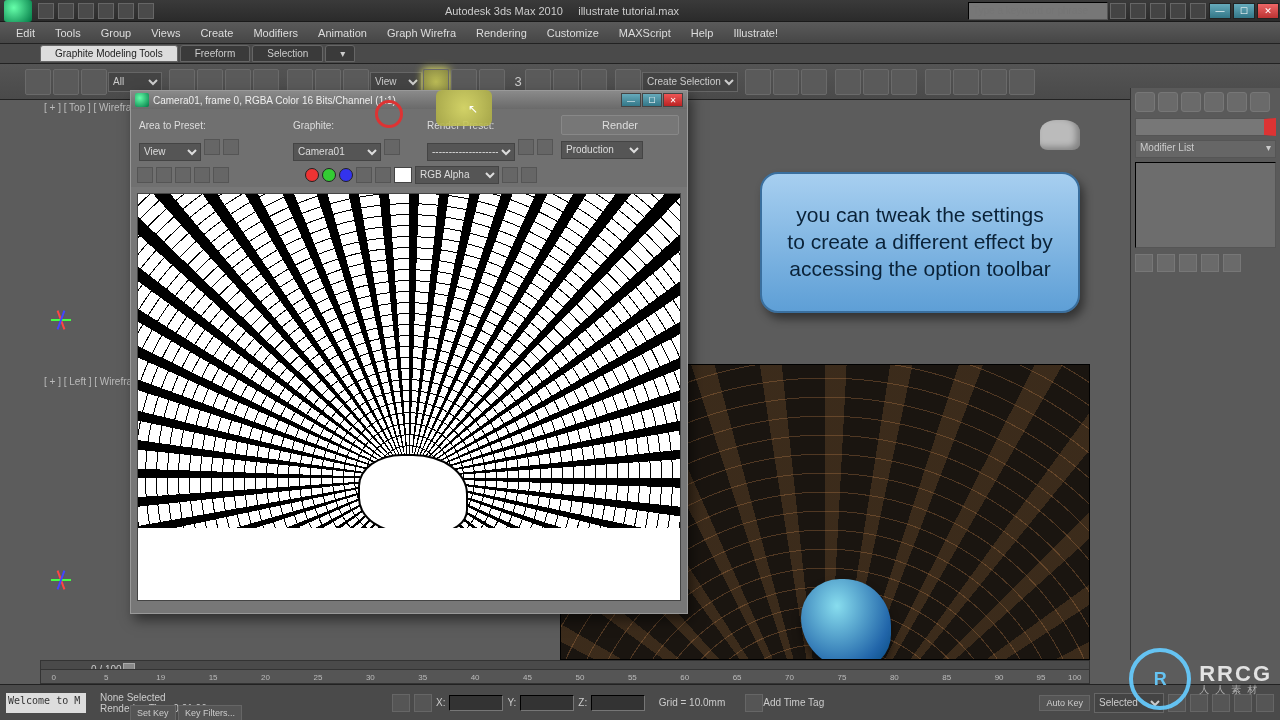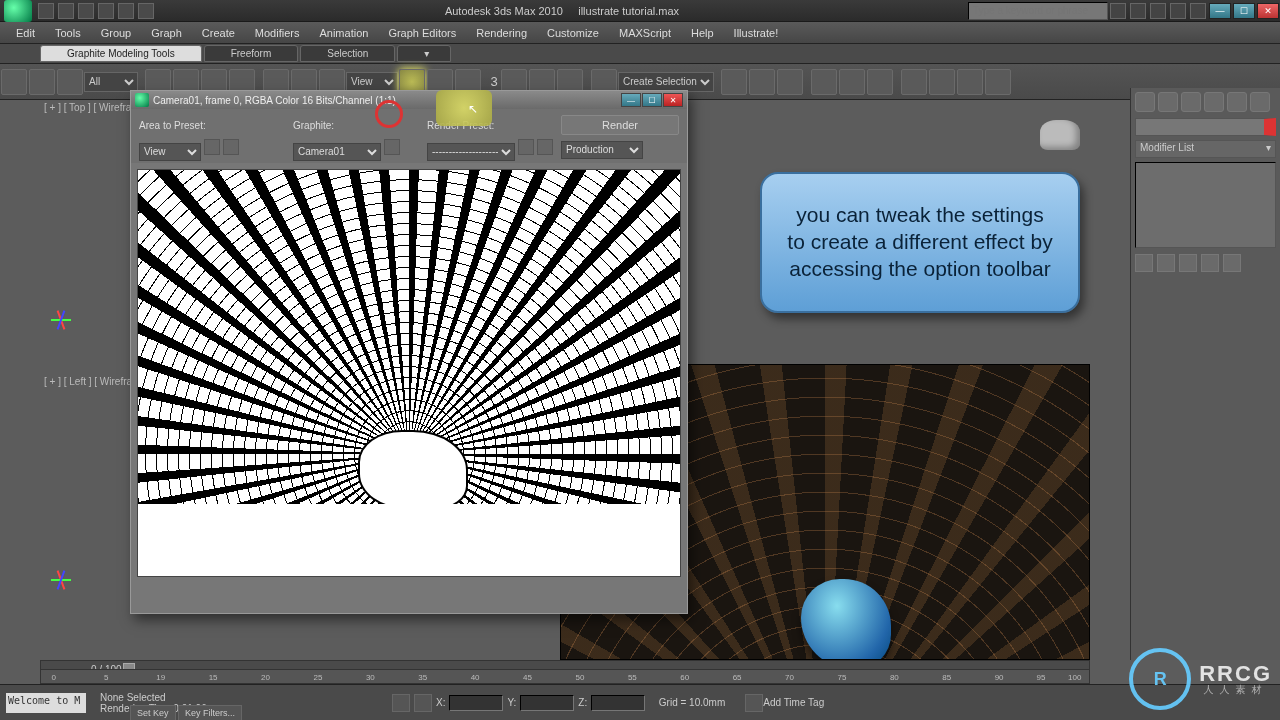--- a/index.html
+++ b/index.html
@@ -12,25 +12,25 @@
 .tb-search { margin-left: auto; }
 .search-input { width: 140px; height: 18px; background: #777; border: 1px inset #555; color: #ddd; font-size: 10px; padding: 0 4px; }
 .help-ico { width: 16px; height: 16px; background: #444; border: 1px solid #666; margin: 0 2px; }
 .win-btn { width: 22px; height: 16px; background: linear-gradient(#6ab,#378); border: 1px solid #222; margin: 0 1px; display: flex; align-items: center; justify-content: center; color: #fff; font-size: 9px; }
 .win-btn.red { background: linear-gradient(#e66,#b33); }
 
 .menubar { height: 22px; background: linear-gradient(#5a5a5a,#464646); display: flex; align-items: center; padding: 0 6px; border-bottom: 1px solid #222; }
 .menu-item { color: #ddd; font-size: 11px; padding: 0 10px; cursor: pointer; }
 
 .ribbon { height: 20px; background: #4a4a4a; display: flex; align-items: center; border-bottom: 1px solid #222; padding: 0 40px; }
-.rib-tab { padding: 2px 26px; color: #ccc; font-size: 10px; background: #555; border: 1px solid #666; margin-right: 2px; border-radius: 3px 3px 0 0; }
+.rib-tab { padding: 2px 14px; color: #ccc; font-size: 10px; background: #555; border: 1px solid #666; margin-right: 2px; border-radius: 3px 3px 0 0; }
 .rib-tab.sel { background: #ddd; color: #222; }
 .rib-tab.dark { background: #3a3a3a; }
 
-.toolbar { height: 36px; background: linear-gradient(#545454,#4a4a4a); display: flex; align-items: center; padding: 0 0; border-bottom: 1px solid #222; }
+.toolbar { height: 36px; background: linear-gradient(#545454,#4a4a4a); display: flex; align-items: center; padding: 0 24px; border-bottom: 1px solid #222; }
 .tb-btn { width: 26px; height: 26px; background: #5a5a5a; border: 1px solid #6a6a6a; margin: 0 1px; border-radius: 2px; }
 .tb-btn.hl { background: radial-gradient(circle,#bb5,#884); box-shadow: 0 0 8px #ff6; }
 .tb-sel { height: 20px; background: #444; color: #ccc; border: 1px solid #666; font-size: 10px; }
 .tb-sep { width: 6px; }
 .tb-3 { width: 12px; color: #ccc; font-size: 13px; text-align: center; }
 
 .workspace { position: absolute; top: 100px; bottom: 60px; left: 40px; right: 190px; background: #5c5c5c; }
 .vp-label { position: absolute; color: #bbb; font-size: 10px; }
 .gizmo { position: absolute; width: 40px; height: 40px; }
 .gizmo .ax { position: absolute; width: 2px; height: 20px; left: 10px; top: 10px; }
@@ -100,21 +100,21 @@
 .st-sel { flex: 0 0 300px; padding: 0 8px; }
 .st-coord { display: flex; gap: 4px; align-items: center; }
 .st-field { width: 54px; height: 16px; background: #333; border: 1px inset #222; }
 .st-btn { padding: 2px 6px; background: #555; border: 1px solid #666; font-size: 9px; }
 .st-right { margin-left: auto; display: flex; gap: 4px; align-items: center; padding-right: 6px; }
 .play-btn { width: 18px; height: 18px; background: #555; border: 1px solid #666; }
 
 .watermark { position: absolute; right: 8px; bottom: 10px; display: flex; align-items: center; gap: 8px; opacity: .92; }
 .wm-logo { width: 62px; height: 62px; border: 4px solid #6cf; border-radius: 50%; display: flex; align-items: center; justify-content: center; color: #6cf; font-weight: bold; font-size: 18px; }
 .wm-text { color: #eee; font-size: 22px; font-weight: bold; letter-spacing: 2px; }
-.wm-sub { color: #bbb; font-size: 10px; letter-spacing: 6px; margin-top: -4px; text-align: center; }
+.wm-sub { color: #bbb; font-size: 10px; letter-spacing: 6px; margin-top: -4px; }
 </style>
 </head>
 <body>
 
 <div class="titlebar">
   <div class="app-logo"></div>
   <div class="qa-btn"></div>
   <div class="qa-btn"></div>
   <div class="qa-btn"></div>
   <div class="qa-btn"></div>
@@ -133,25 +133,25 @@
   <div class="help-ico"></div>
   <div class="win-btn">—</div>
   <div class="win-btn">☐</div>
   <div class="win-btn red">✕</div>
 </div>
 
 <div class="menubar">
   <span class="menu-item">Edit</span>
   <span class="menu-item">Tools</span>
   <span class="menu-item">Group</span>
-  <span class="menu-item">Graph</span>
+  <span class="menu-item">Views</span>
   <span class="menu-item">Create</span>
   <span class="menu-item">Modifiers</span>
   <span class="menu-item">Animation</span>
-  <span class="menu-item">Graph Editors</span>
+  <span class="menu-item">Graph Wirefra</span>
   <span class="menu-item">Rendering</span>
   <span class="menu-item">Customize</span>
   <span class="menu-item">MAXScript</span>
   <span class="menu-item">Help</span>
   <span class="menu-item">Illustrate!</span>
 </div>
 
 <div class="ribbon">
   <div class="rib-tab sel">Graphite Modeling Tools</div>
   <div class="rib-tab dark">Freeform</div>
@@ -244,20 +244,37 @@
       <span class="rfw-icon"></span>
     </div>
     <div><select class="rfw-drop" style="width:88px"><option>Camera01</option></select>
       <span class="rfw-icon"></span>
     </div>
     <div><select class="rfw-drop" style="width:88px"><option>-----------------------</option></select>
       <span class="rfw-icon"></span>
       <span class="rfw-icon"></span>
     </div>
     <div><select class="rfw-drop" style="width:82px"><option>Production</option></select></div>
+  </div>
+  <div class="rfw-tools">
+    <div class="rfw-tbtn"></div>
+    <div class="rfw-tbtn"></div>
+    <div class="rfw-tbtn"></div>
+    <div class="rfw-tbtn"></div>
+    <div class="rfw-tbtn"></div>
+    <div style="width:70px"></div>
+    <div class="rfw-dot" style="background:#e33"></div>
+    <div class="rfw-dot" style="background:#3c3"></div>
+    <div class="rfw-dot" style="background:#33e"></div>
+    <div class="rfw-tbtn"></div>
+    <div class="rfw-tbtn"></div>
+    <div class="rfw-swatch"></div>
+    <select class="rfw-drop" style="width:84px"><option>RGB Alpha</option></select>
+    <div class="rfw-tbtn"></div>
+    <div class="rfw-tbtn"></div>
   </div>
   <div class="rfw-canvas">
     <div class="bw"></div>
     <div class="white-shape"></div>
     <div class="ground"></div>
   </div>
 </div>
 
 <div class="red-circle"></div>
 <div class="yl-hl"></div>
@@ -328,20 +345,29 @@
     <div class="play-btn"></div>
     <span>X:</span><div class="st-field"></div>
     <span>Y:</span><div class="st-field"></div>
     <span>Z:</span><div class="st-field"></div>
     &nbsp;&nbsp;
     <span>Grid = 10.0mm</span>
   </div>
   <div style="width:20px"></div>
   <div class="play-btn"></div>
   <span>Add Time Tag</span>
+  <div class="st-right">
+    <span class="st-btn">Auto Key</span>
+    <select class="tb-sel" style="width:70px"><option>Selected</option></select>
+    <div class="play-btn"></div>
+    <div class="play-btn"></div>
+    <div class="play-btn"></div>
+    <div class="play-btn"></div>
+    <div class="play-btn"></div>
+  </div>
 </div>
 <div style="position:absolute;left:130px;bottom:2px;font-size:9px;color:#ccc">
   <span class="st-btn">Set Key</span>
   <span class="st-btn">Key Filters...</span>
 </div>
 
 <div class="watermark">
   <div class="wm-logo">R</div>
   <div>
     <div class="wm-text">RRCG</div>

